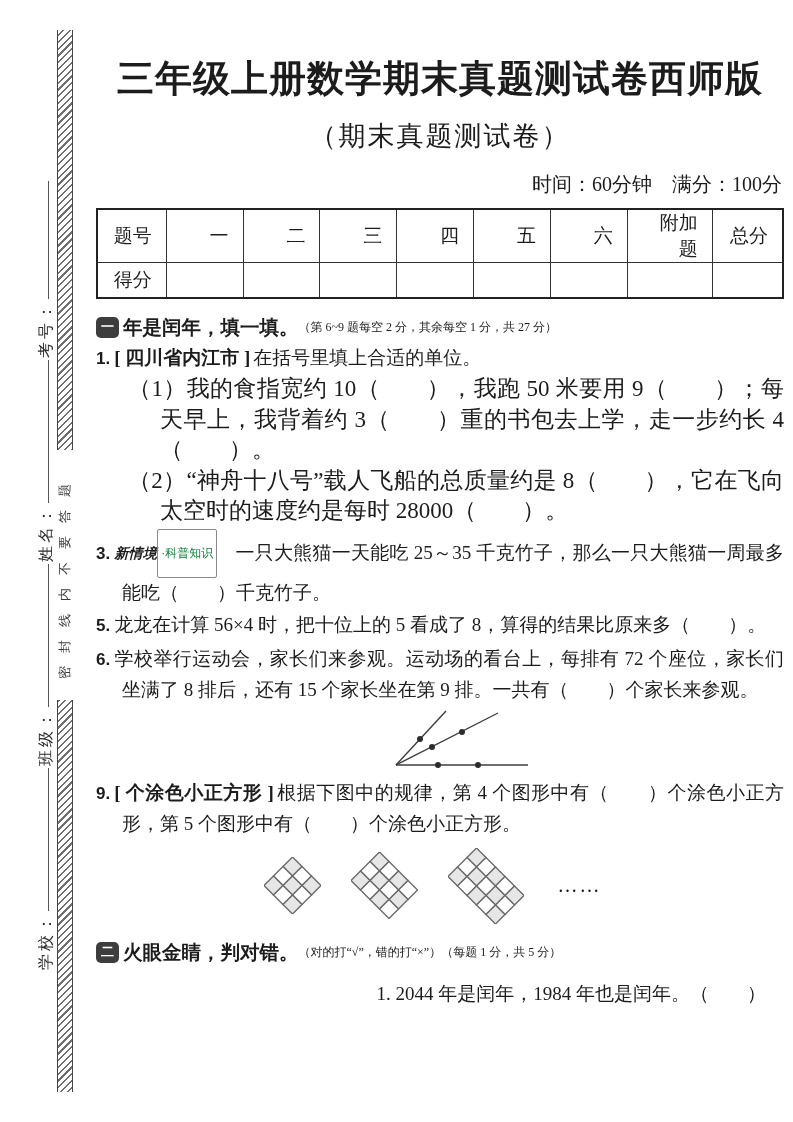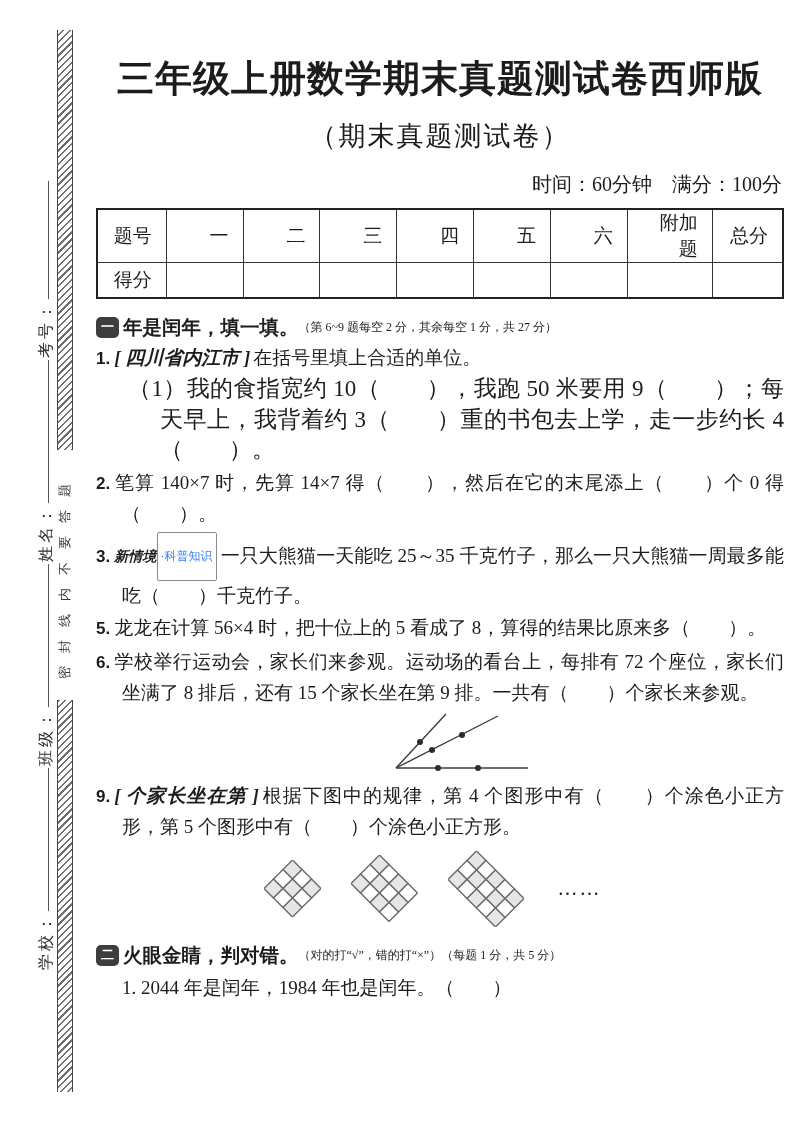--- a/index.html
+++ b/index.html
@@ -62,35 +62,35 @@
     width:23px; height:21px; border-radius:5px; background:#3d3d3d; color:#fff;
     font-family:"Liberation Sans", sans-serif; font-weight:700; font-size:13px;
     display:inline-flex; align-items:center; justify-content:center;
     margin-right:4px; flex:0 0 auto;
   }
   .section-title { font-family:"Liberation Sans", sans-serif; font-weight:700; font-size:19.5px; }
   .section-note { font-size:12px; }
 
   .q { font-size:19px; line-height:30.5px; padding-left:26px; text-indent:-26px; margin-top:2px; text-align:justify; }
   .q .qnum { font-family:"Liberation Sans", sans-serif; font-weight:700; font-size:17px; padding-right:4px; }
-  .q .qtag { font-weight:700; font-style:italic; padding-right:3px; }
+  .q .qtag { font-weight:700; padding-right:3px; }
   .sub { font-size:23px; line-height:30.5px; padding-left:64px; text-indent:-32px; text-align:justify; }
   .badge {
     display:inline-block; border:1px solid #8a8a8a; border-radius:2px;
     font-family:"Liberation Sans", sans-serif; font-size:12px; line-height:15px;
-    padding:16px 3px; vertical-align:2px; color:#3b82f6; margin-right:4px; text-indent:0;
+    padding:16px 3px; vertical-align:2px; color:#15803d; margin-right:18px; text-indent:0;
   }
   .badge-logo { font-weight:700; font-style:italic; font-family:"Liberation Sans", sans-serif; font-size:14px; vertical-align:1px; }
 
   .figure-angle { margin:4px 0 2px 290px; }
   .figure-pattern { display:flex; align-items:center; margin:8px 0 2px 168px; }
   .figure-pattern svg { margin-right:30px; }
   .pattern-ellipsis { font-size:20px; letter-spacing:2px; margin-left:4px; }
 
-  .judge-row { display:flex; justify-content:flex-start; font-size:19px; line-height:31px; padding-left:26px; margin-top:3px; }
+  .judge-row { display:flex; justify-content:flex-end; font-size:19px; line-height:31px; padding-left:26px; margin-top:12px; }
   .judge-blank { padding-right:18px; }
 </style>
 </head>
 <body>
 
 <div class="seal-strip">
   <div class="seal-text-wrap">
     <div class="seal-text">密封线内不要答题</div>
   </div>
 </div>
@@ -157,24 +157,22 @@
   <div class="section-header">
     <span class="section-icon">一</span>
     <span class="section-title">年是闰年，填一填。</span>
     <span class="section-note">（第 6~9 题每空 2 分，其余每空 1 分，共 27 分）</span>
   </div>
 
   <div class="q">
     <span class="qnum">1.</span><span class="qtag">[ 四川省内江市 ]</span><span>在括号里填上合适的单位。</span>
   </div>
   <div class="sub">（1）我的食指宽约 10（　　），我跑 50 米要用 9（　　）；每天早上，我背着约 3（　　）重的书包去上学，走一步约长 4（　　）。</div>
-
-  <div class="q">
-    <span class="qnum">2.</span><span>笔算 140×7 时，先算 14×7 得（　　），然后在它的末尾添上（　　）个 0 得（　　）。</span>
-  </div>
+  <div class="sub">（2）“神舟十八号”载人飞船的总质量约是 8（　　），它在飞向太空时的速度约是每时 28000（　　）。</div>
+
 
   <div class="q">
     <span class="qnum">3.</span><span class="badge-logo">新情境</span><span class="badge">·科普知识</span><span>一只大熊猫一天能吃 25～35 千克竹子，那么一只大熊猫一周最多能吃（　　）千克竹子。</span>
   </div>
 
 
   <div class="q">
     <span class="qnum">5.</span><span>龙龙在计算 56×4 时，把十位上的 5 看成了 8，算得的结果比原来多（　　）。</span>
   </div>
 
@@ -194,21 +192,21 @@
       <circle cx="52" cy="55" r="3"></circle>
       <circle cx="92" cy="55" r="3"></circle>
       <circle cx="46" cy="37" r="3"></circle>
       <circle cx="76" cy="22" r="3"></circle>
       <circle cx="34" cy="29" r="3"></circle>
     </g>
   </svg>
 
 
   <div class="q">
-    <span class="qnum">9.</span><span class="qtag">[ 个家长坐在第 ]</span><span>根据下图中的规律，第 4 个图形中有（　　）个涂色小正方形，第 5 个图形中有（　　）个涂色小正方形。</span>
+    <span class="qnum">9.</span><span class="qtag">[ 个涂色小正方形 ]</span><span>根据下图中的规律，第 4 个图形中有（　　）个涂色小正方形，第 5 个图形中有（　　）个涂色小正方形。</span>
   </div>
 
   
   <div class="figure-pattern">
     <span id="pattern-container" style="display:flex;align-items:center;">
         <svg width="57" height="57" viewBox="0 0 57 57" style="margin-right: 30px;">
           <polygon points="28.5,0 38,9.5 28.5,19 19,9.5" fill="#e6e6e6" stroke="#6a6a6a" stroke-width="1.4"></polygon>
           <polygon points="38,9.5 47.5,19 38,28.5 28.5,19" fill="#ffffff" stroke="#6a6a6a" stroke-width="1.4"></polygon>
           <polygon points="47.5,19 57,28.5 47.5,38 38,28.5" fill="#e6e6e6" stroke="#6a6a6a" stroke-width="1.4"></polygon>
           <polygon points="19,9.5 28.5,19 19,28.5 9.5,19" fill="#ffffff" stroke="#6a6a6a" stroke-width="1.4"></polygon>

